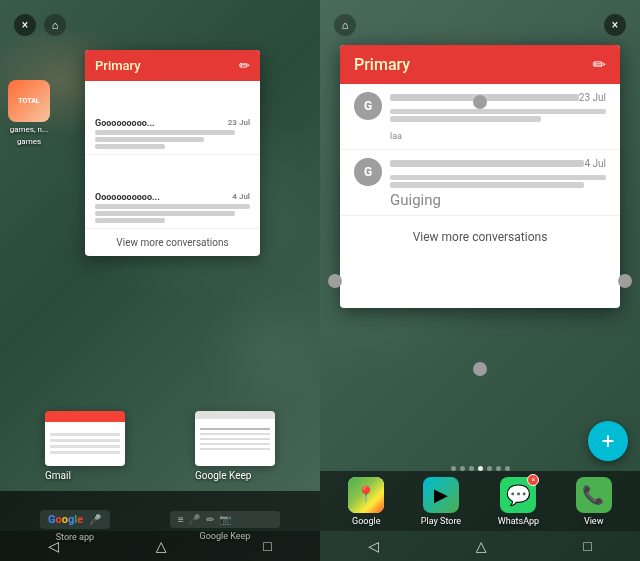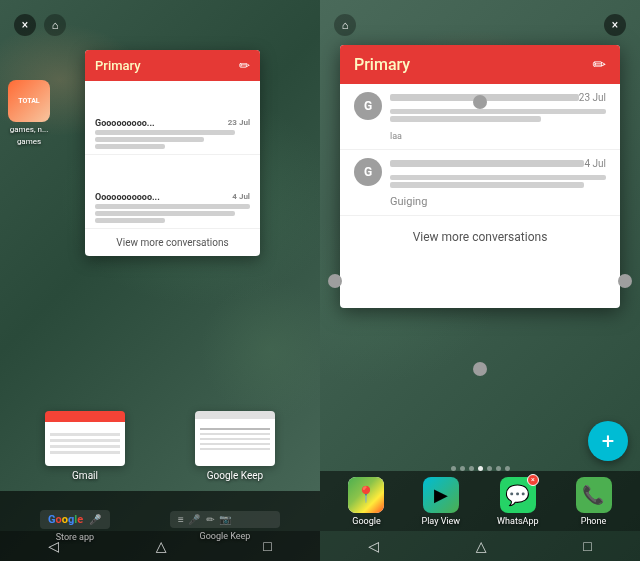--- a/index.html
+++ b/index.html
@@ -137,21 +137,20 @@
       left: 0;
       right: 0;
       display: flex;
       justify-content: space-around;
       padding: 0 10px;
     }
 
     .app-thumbnail {
       display: flex;
       flex-direction: column;
-      align-items: center;
       gap: 4px;
     }
 
     .app-thumb-img {
       width: 80px;
       height: 55px;
       background: white;
       border-radius: 4px;
       overflow: hidden;
       box-shadow: 0 2px 8px rgba(0,0,0,0.3);
@@ -793,21 +792,21 @@
         <span>G</span>
       </div>
       <div class="email-content-right">
         <div class="email-top-row">
           <div class="text-line long" style="height:7px;background:#ccc;"></div>
           <span class="email-date-right">4 Jul</span>
         </div>
         <div class="email-preview-lines">
           <div class="text-line full"></div>
           <div class="text-line long" style="height:6px;"></div>
-          <span style="font-size:11px;color:#888;">Guiging</span>
+          <span style="font-size:15px;color:#888;">Guiging</span>
         </div>
       </div>
     </div>
 
     <div class="gmail-view-more-right">
       <span>View more conversations</span>
     </div>
     <div class="widget-empty-space"></div>
   </div>
 
@@ -835,39 +834,39 @@
       <div class="dock-icon maps-icon">
         <div class="maps-icon-inner"></div>
       </div>
       <span class="dock-label">Google</span>
     </div>
 
     <div class="dock-item">
       <div class="dock-icon playstore-icon">
         <div class="playstore-triangle">▶</div>
       </div>
-      <span class="dock-label">Play View</span>
+      <span class="dock-label">Play Store</span>
     </div>
 
 
     <div class="dock-item">
       <div class="dock-icon whatsapp-icon">
         <span>💬</span>
         <div class="whatsapp-badge">
           <span>×</span>
         </div>
       </div>
       <span class="dock-label">WhatsApp</span>
     </div>
 
     <div class="dock-item">
       <div class="dock-icon phone-icon">
         <span>📞</span>
       </div>
-      <span class="dock-label">Phone</span>
+      <span class="dock-label">View</span>
     </div>
 
   </div>
 
   <div class="nav-bar-right">
     <span class="nav-icon">◁</span>
     <span class="nav-icon">△</span>
     <span class="nav-icon">□</span>
   </div>
 </div>

